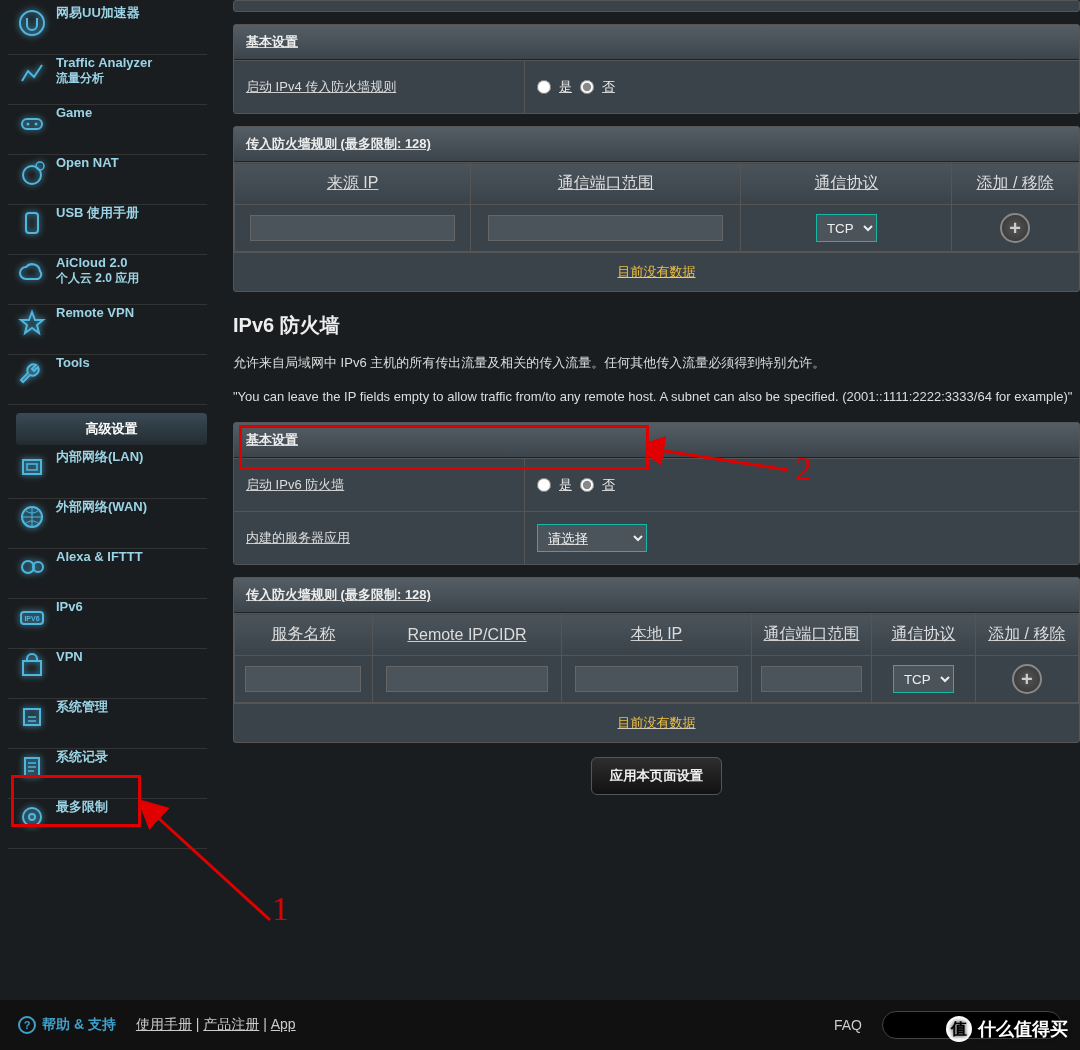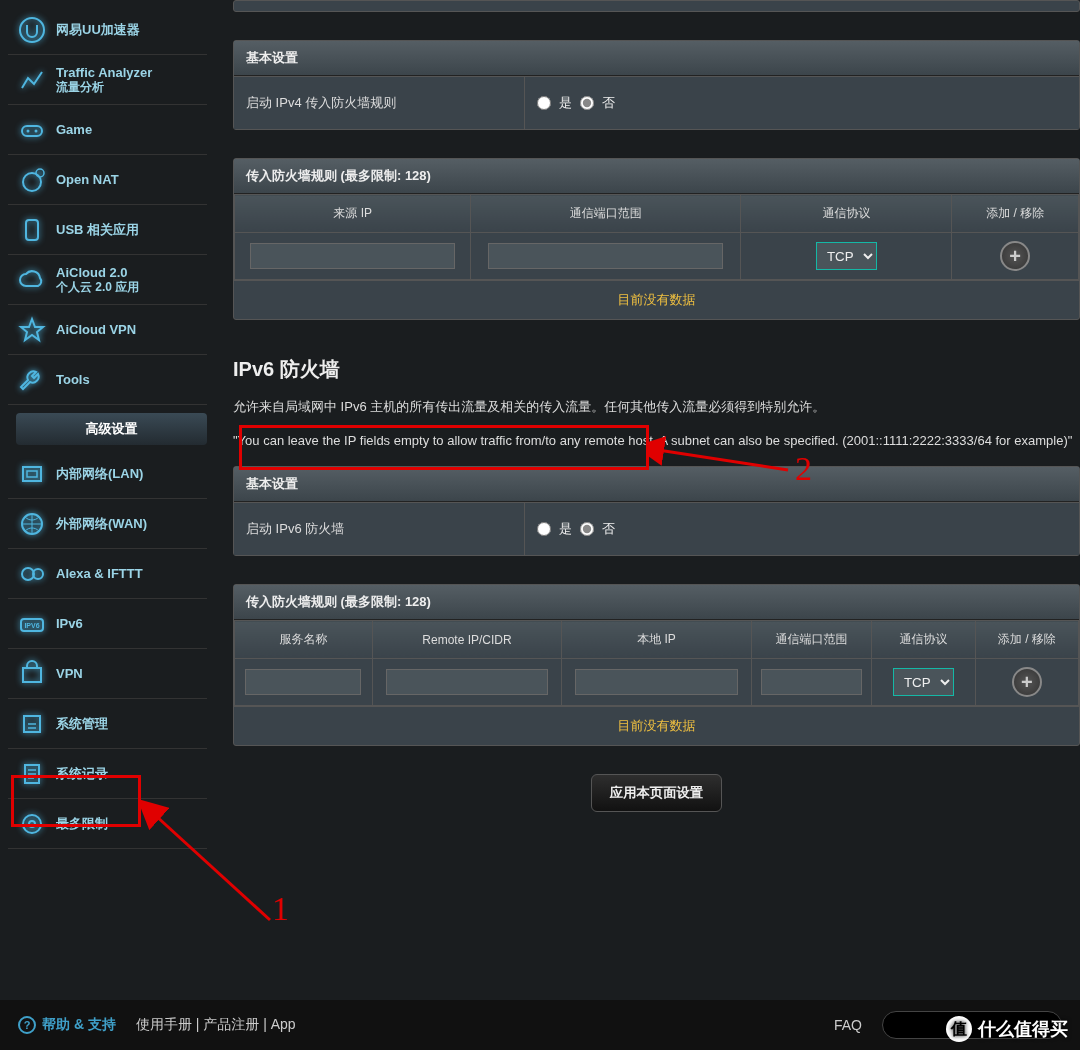--- a/index.html
+++ b/index.html
@@ -10,21 +10,21 @@
   color: #ccc;
   width: 1080px;
   height: 1050px;
   position: relative;
   overflow: hidden;
 }
 .container { display: flex; height: 1000px; }
 .sidebar { width: 215px; padding: 5px 8px 0 8px; }
 .nav-item {
   display: flex;
-  align-items: center;
+  align-items: flex-start;
   height: 50px;
   padding: 0 6px;
   border-bottom: 1px solid #333;
   cursor: pointer;
   color: #9bd4e6;
   font-weight: bold;
   font-size: 13px;
 }
 .nav-item .icon-slot {
   width: 36px; height: 36px;
@@ -48,21 +48,22 @@
   margin: 8px 0 4px 8px;
 }
 .main {
   flex: 1;
   padding: 0 0 0 18px;
 }
 .panel {
   background: #3a434a;
   border: 1px solid #555;
   border-radius: 3px;
-  margin-bottom: 28px;
+  margin-bottom: 12px;
+  text-decoration: underline;
 }
 .panel-head {
   background: linear-gradient(#555e64,#3c454b);
   color: #eee;
   font-weight: bold;
   padding: 8px 12px;
   border-bottom: 1px solid #222;
 }
 .form-row {
   display: flex;
@@ -87,21 +88,21 @@
 .tbl {
   width: 100%;
   border-collapse: collapse;
 }
 .tbl th {
   background: linear-gradient(#4a545a,#3a434a);
   color: #ddd;
   font-weight: normal;
   padding: 10px 4px;
   border: 1px solid #555;
-  font-size: 12px;
+  font-size: 16px;
 }
 .tbl td {
   border: 1px solid #555;
   padding: 8px 4px;
   text-align: center;
 }
 .tbl input[type=text] {
   width: 90%;
   height: 26px;
   background: #4a545a;
@@ -147,21 +148,21 @@
   left: 0; bottom: 0;
   width: 1080px;
   height: 50px;
   background: #111;
   display: flex;
   align-items: center;
   padding: 0 18px;
   gap: 20px;
   font-size: 14px;
 }
-.footer a { color: #3fa0c9; }
+.footer a { color: #3fa0c9; text-decoration: underline; }
 .footer .help { color: #3fa0c9; font-weight: bold; display:flex; align-items:center; gap:6px;}
 .footer .links { color: #ccc; }
 .footer .links a { color: #ccc; }
 .footer .faq { margin-left: auto; color: #ccc; }
 .footer .search {
   width: 180px; height: 28px;
   background: #000;
   border: 1px solid #444;
   border-radius: 14px;
 }
@@ -241,37 +242,37 @@
           </svg>
         </span>
       <span class="label">Open NAT</span>
     </div>
     <div class="nav-item">
       <span class="icon-slot">
           <svg width="28" height="28">
             <rect x="8" y="4" width="12" height="20" rx="3" fill="none" stroke="#4fb6e0" stroke-width="2"></rect>
           </svg>
         </span>
-      <span class="label">USB 相关应用</span>
+      <span class="label">USB 使用手册</span>
     </div>
     <div class="nav-item">
       <span class="icon-slot">
           <svg width="28" height="28">
             <path d="M8 20a6 6 0 010-12 8 8 0 0114 4 5 5 0 01-2 8H8z" fill="none" stroke="#4fb6e0" stroke-width="2"></path>
           </svg>
         </span>
       <span class="label"><span>AiCloud 2.0</span><span class="sub">个人云 2.0 应用</span></span>
     </div>
     <div class="nav-item">
       <span class="icon-slot">
           <svg width="28" height="28">
             <polygon points="14,3 17,11 25,11 19,16 21,24 14,19 7,24 9,16 3,11 11,11" fill="none" stroke="#4fb6e0" stroke-width="2"></polygon>
           </svg>
         </span>
-      <span class="label">AiCloud VPN</span>
+      <span class="label">Remote VPN</span>
     </div>
     <div class="nav-item">
       <span class="icon-slot">
           <svg width="28" height="28">
             <path d="M20 8a6 6 0 01-8 8L5 23l-2-2 7-7a6 6 0 018-8l-4 4 2 2 4-4z" fill="none" stroke="#4fb6e0" stroke-width="2"></path>
           </svg>
         </span>
       <span class="label">Tools</span>
     </div>
 
@@ -396,20 +397,26 @@
 
     <div class="panel">
       <div class="panel-head">基本设置</div>
       <div class="form-row">
         <div class="cell-label">启动 IPv6 防火墙</div>
         <div class="cell-input">
           <input type="radio" name="v6" style="">
             <span>是</span>
           <input type="radio" name="v6" checked="" style="">
             <span>否</span>
+        </div>
+      </div>
+      <div class="form-row">
+        <div class="cell-label">内建的服务器应用</div>
+        <div class="cell-input">
+          <select class="sel" style="width:110px"><option>请选择</option></select>
         </div>
       </div>
     </div>
 
     <div class="panel">
       <div class="panel-head">传入防火墙规则 (最多限制: 128)</div>
       <table class="tbl">
         <tbody>
             <tr>
           <th style="width:16%">服务名称</th>

